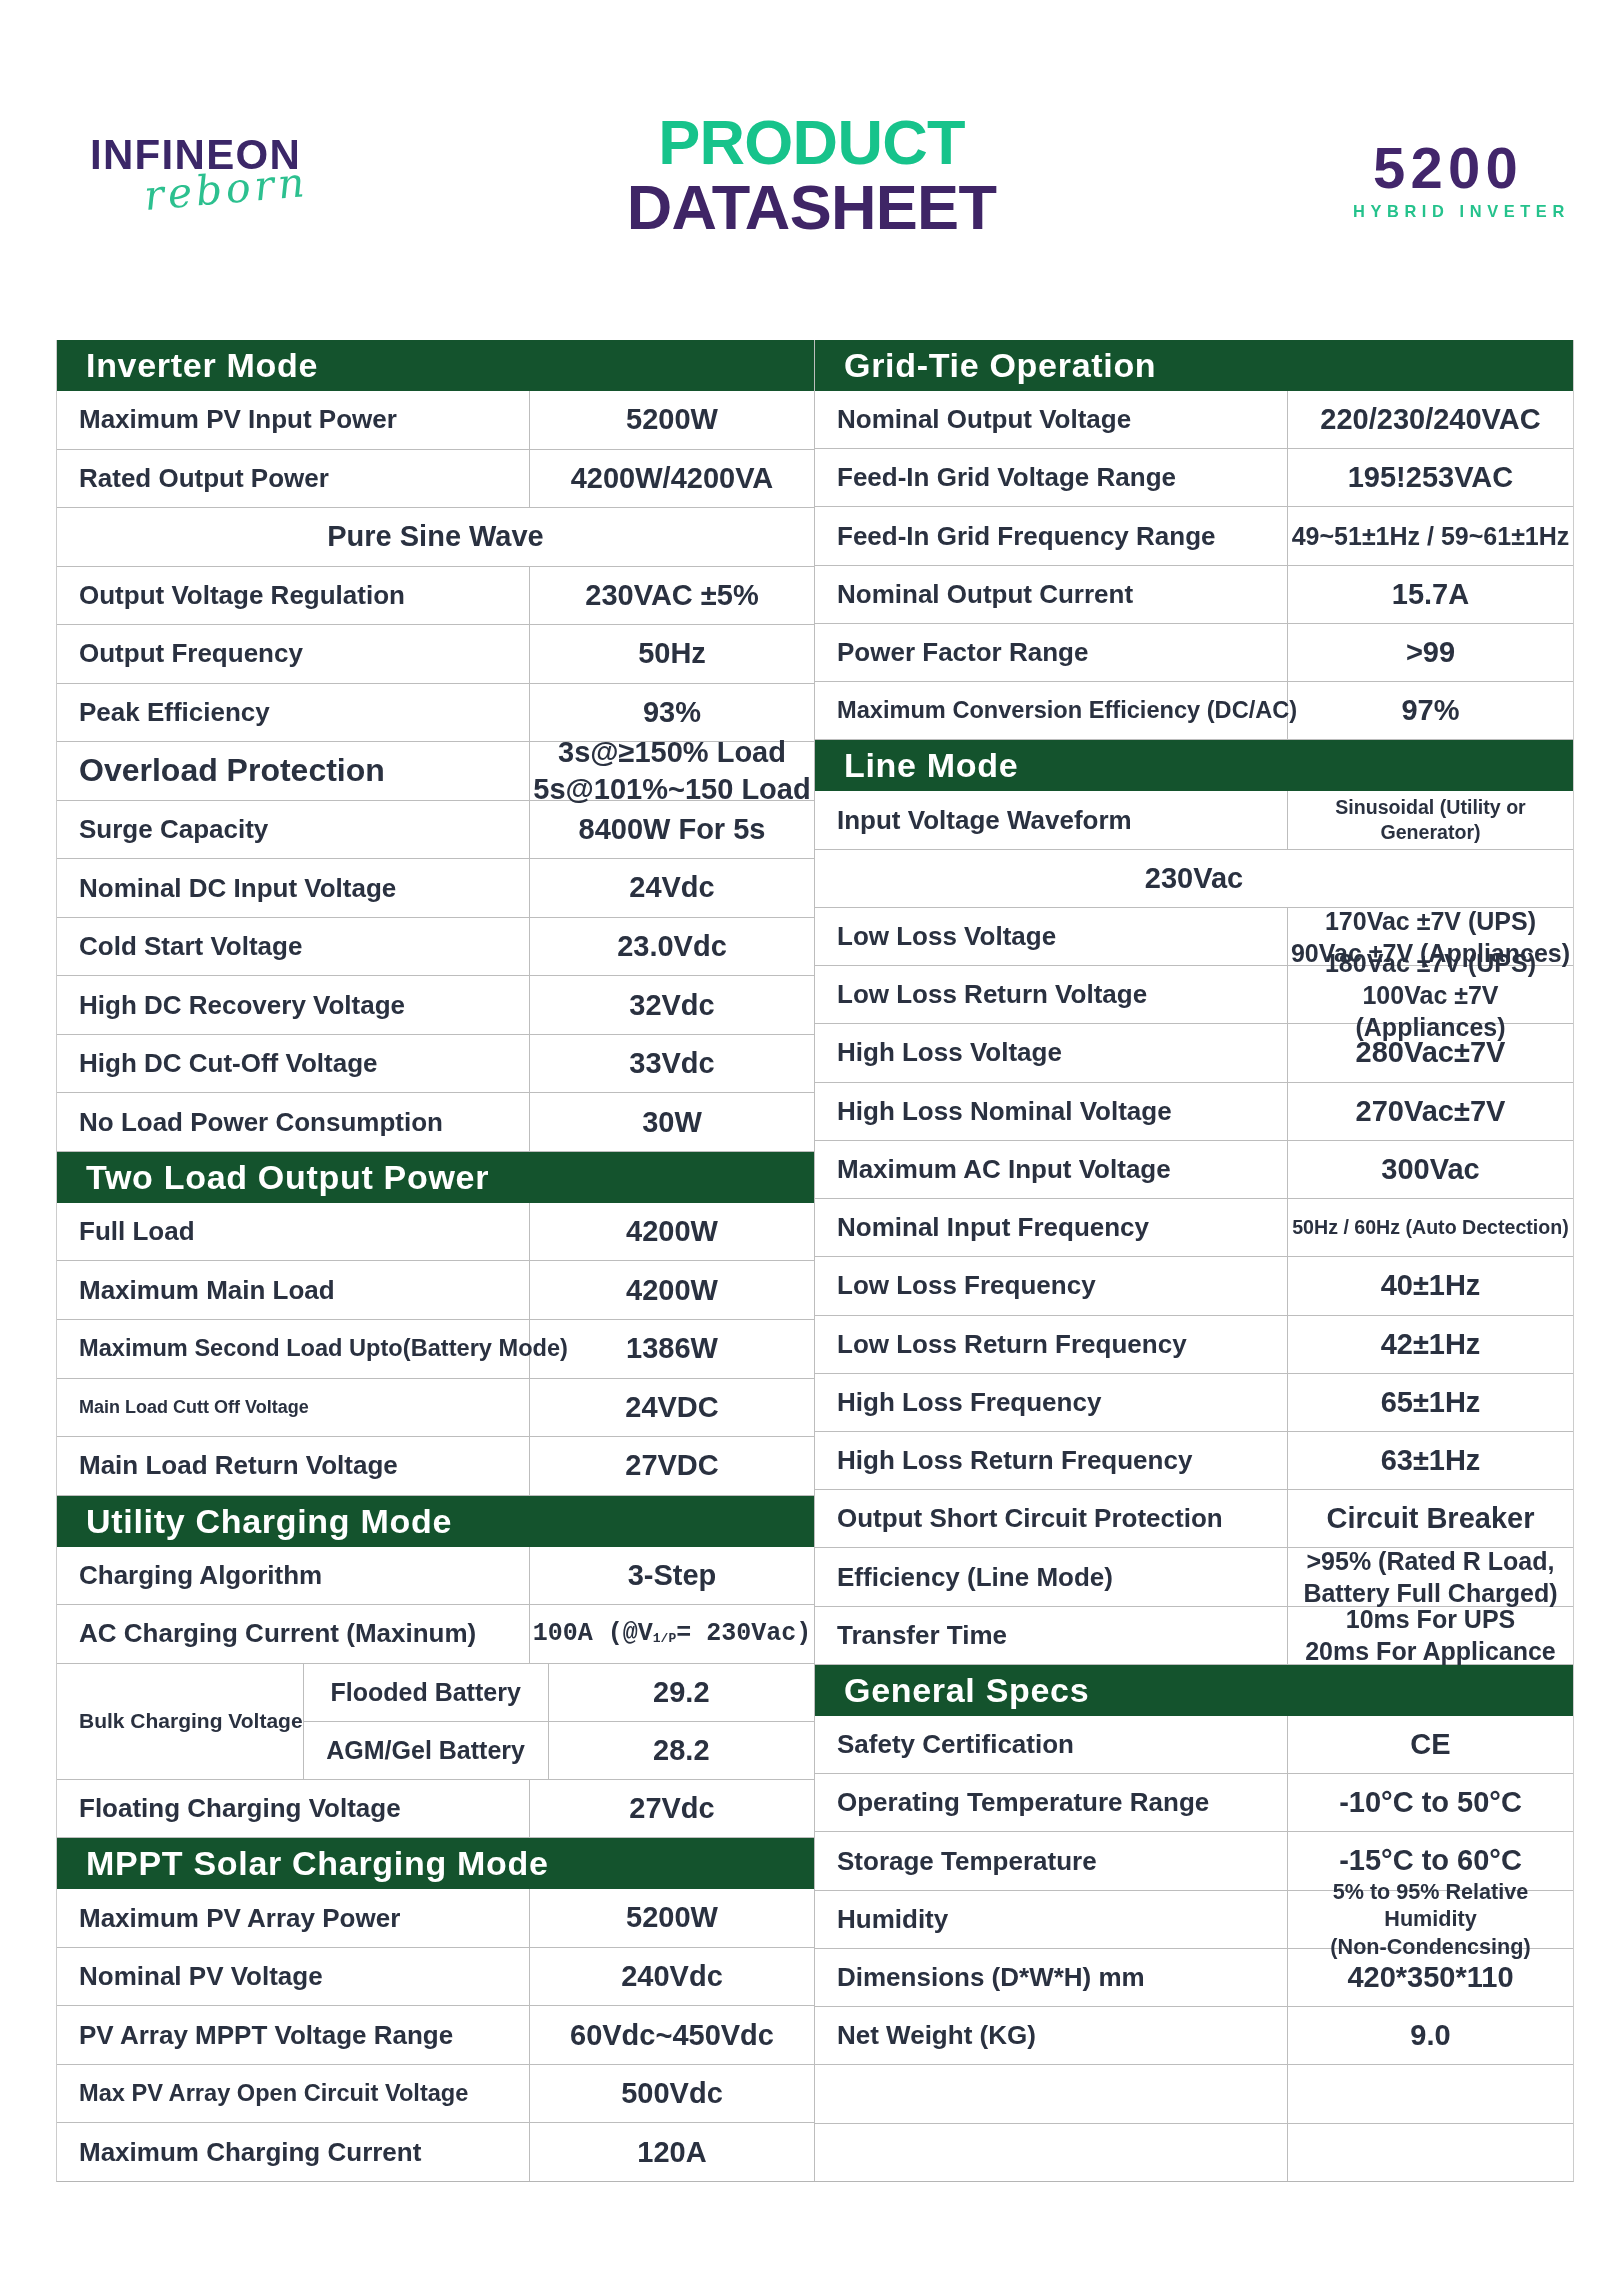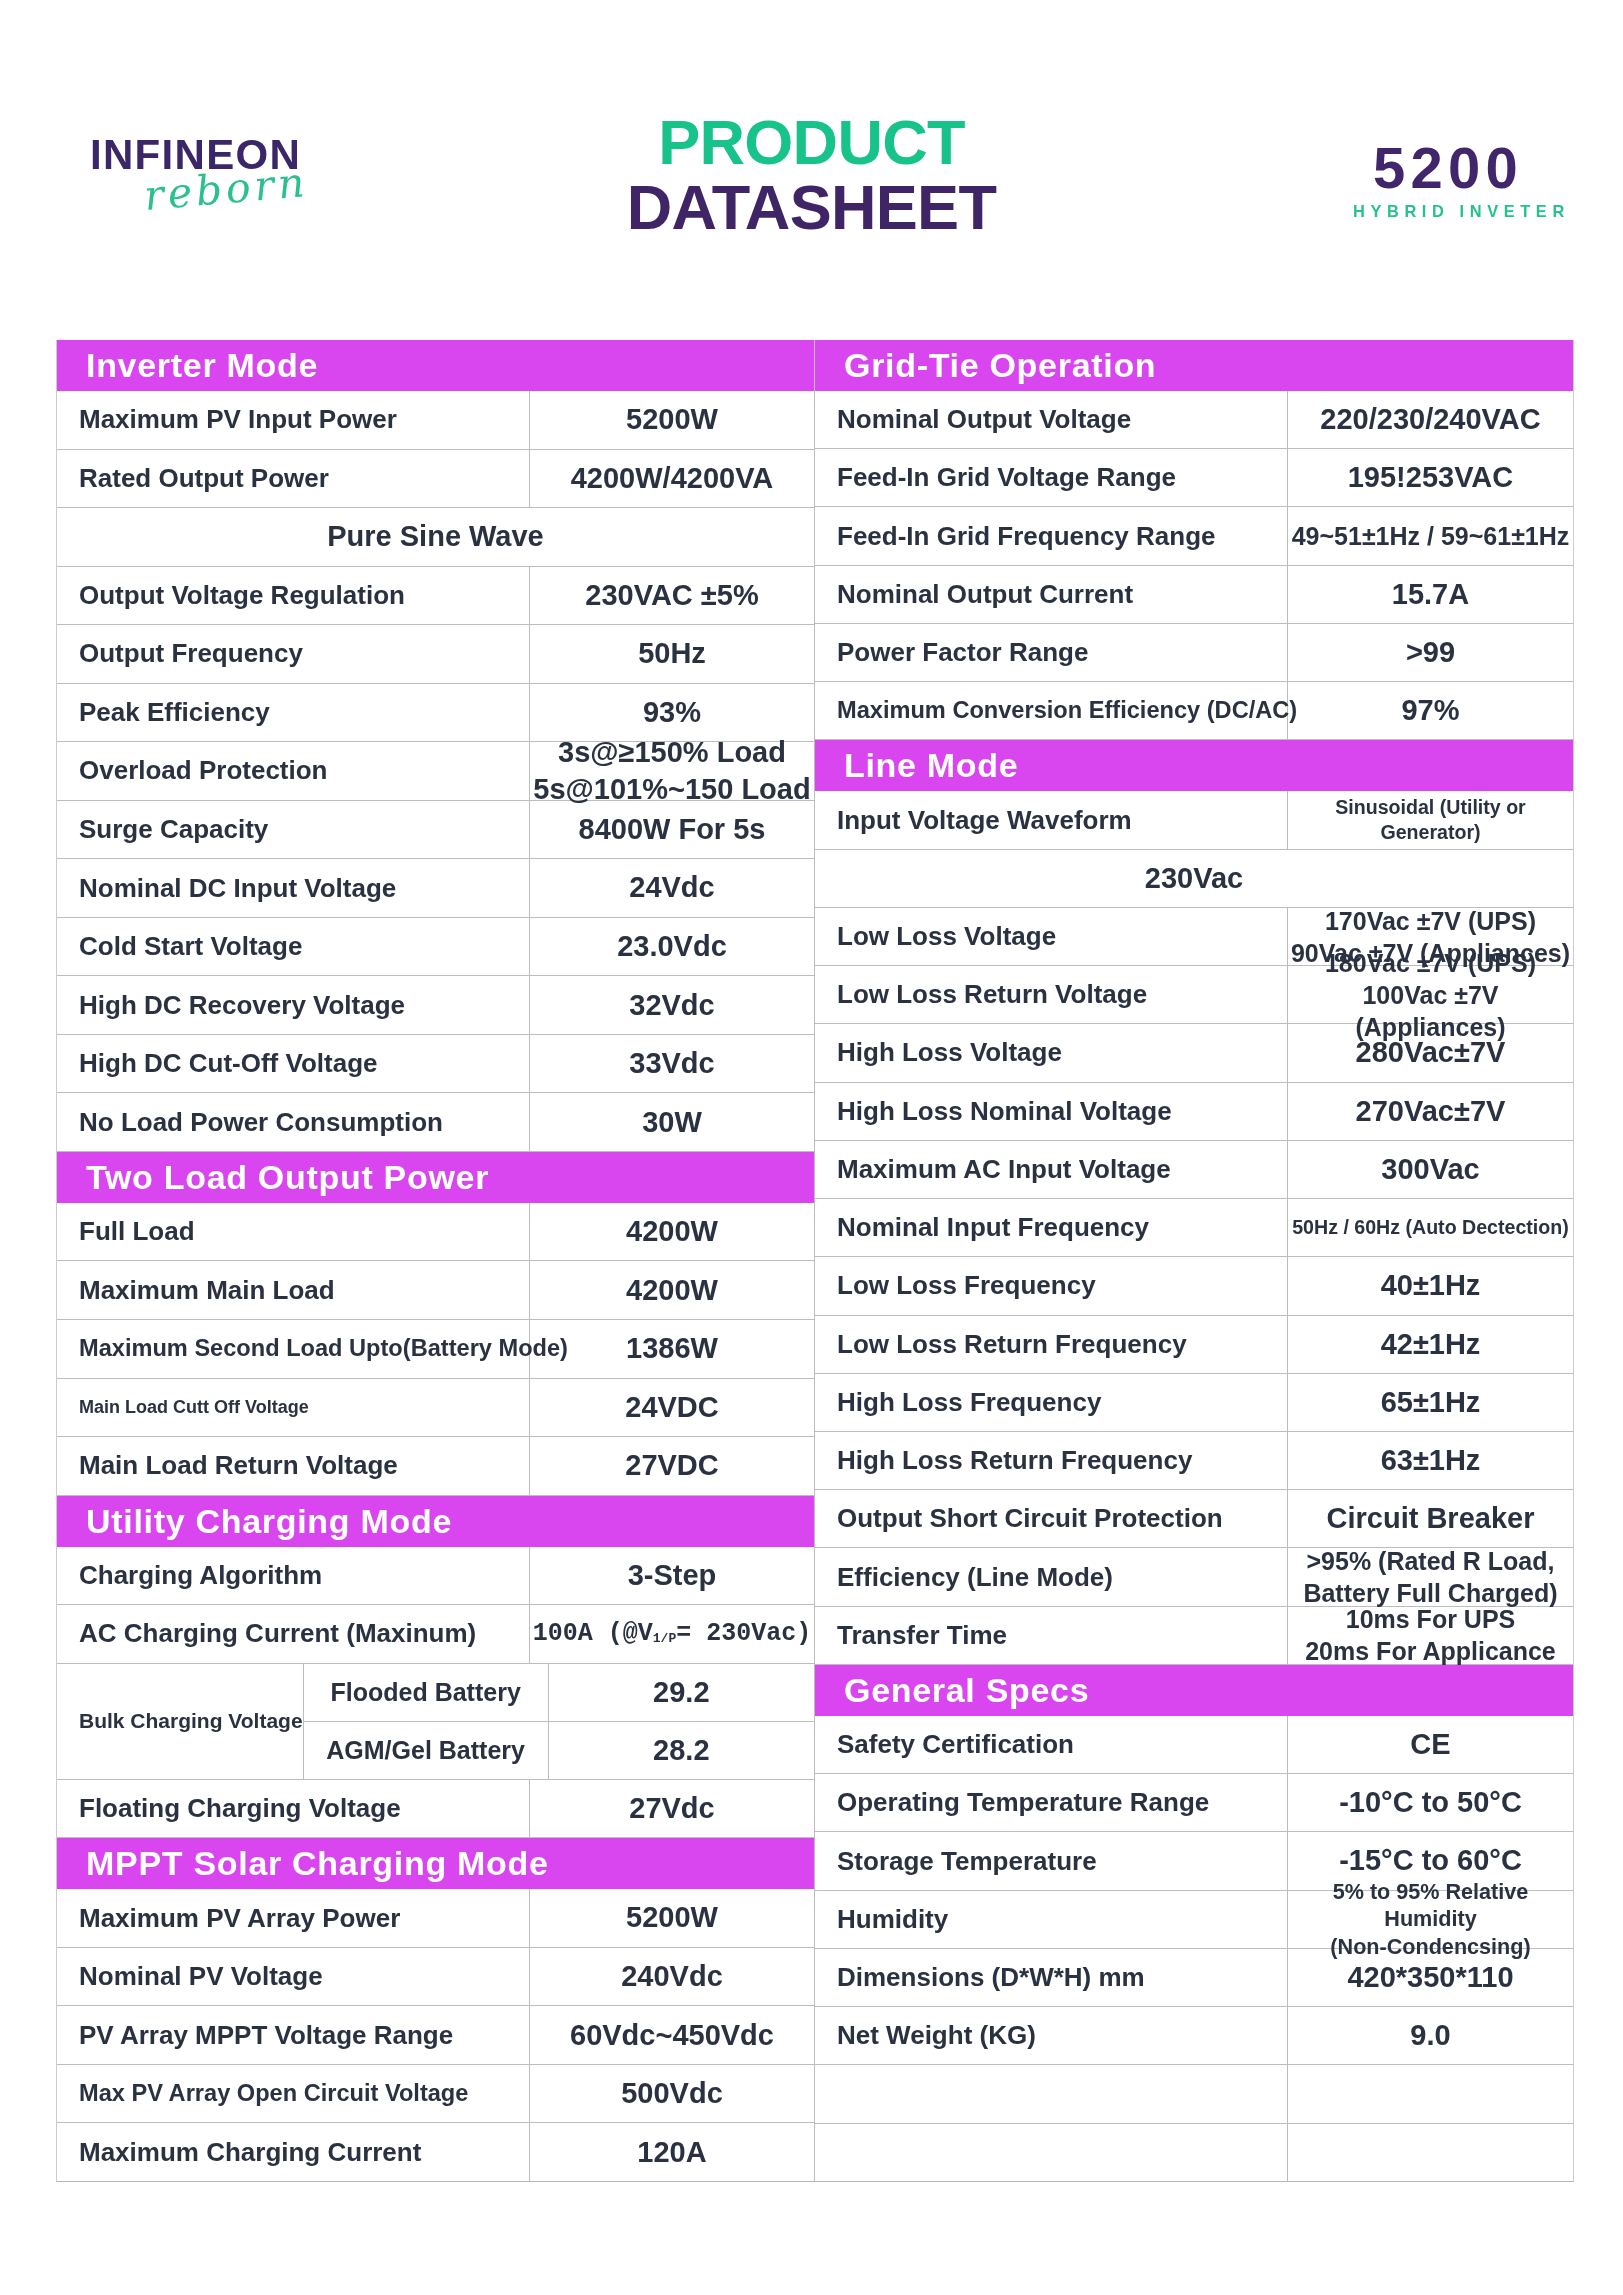--- a/index.html
+++ b/index.html
@@ -41,21 +41,21 @@
   
   .spec-table{
     position:absolute;left:56px;top:340px;width:1518px;height:1842px;
     display:flex;box-sizing:border-box;
     border-left:1.3px solid #cccccc;border-right:1.3px solid #cccccc;border-bottom:1.3px solid #b5b5b5;
     color:#2a3140;
   }
   .tcol{width:50%;display:flex;flex-direction:column;box-sizing:border-box;min-width:0;}
   .tcol.left{border-right:1.3px solid #bdbdbd;}
   .sec-header{
-    flex:0 0 51px;background:#d946ef;color:#ffffff;
+    flex:0 0 51px;background:#14532d;color:#ffffff;
     display:flex;align-items:center;padding-left:29px;
     font-size:34px;font-weight:bold;letter-spacing:0.7px;box-sizing:border-box;
   }
   .row{flex:1 1 0;display:flex;border-bottom:1.3px solid #bdbdbd;min-height:0;box-sizing:border-box;}
   .row:last-child{border-bottom:none;}
   .cell{display:flex;align-items:center;box-sizing:border-box;min-width:0;}
   .cell.lab{flex:0 0 473px;padding-left:22px;border-right:1.3px solid #bdbdbd;font-weight:bold;white-space:nowrap;}
   .cell.val{
     flex:1 1 0;justify-content:center;text-align:center;font-weight:bold;
     white-space:pre-line;line-height:1.28;padding:0 2.6px;
@@ -117,21 +117,21 @@
         </div>
         <div class="row">
           <div class="cell lab" style="font-size: 26px;">Output Frequency</div>
           <div class="cell val" style="font-size: 29px;">50Hz</div>
         </div>
         <div class="row">
           <div class="cell lab" style="font-size: 26px;">Peak Efficiency</div>
           <div class="cell val" style="font-size: 29px;">93%</div>
         </div>
         <div class="row">
-          <div class="cell lab" style="font-size: 26px;">Overload Protection</div>
+          <div class="cell lab" style="font-size: 32px;">Overload Protection</div>
           <div class="cell val" style="font-size: 29px;">3s@≥150% Load
 5s@101%~150 Load</div>
         </div>
         <div class="row">
           <div class="cell lab" style="font-size: 26px;">Surge Capacity</div>
           <div class="cell val" style="font-size: 29px;">8400W For 5s</div>
         </div>
         <div class="row">
           <div class="cell lab" style="font-size: 26px;">Nominal DC Input Voltage</div>
           <div class="cell val" style="font-size: 29px;">24Vdc</div>

